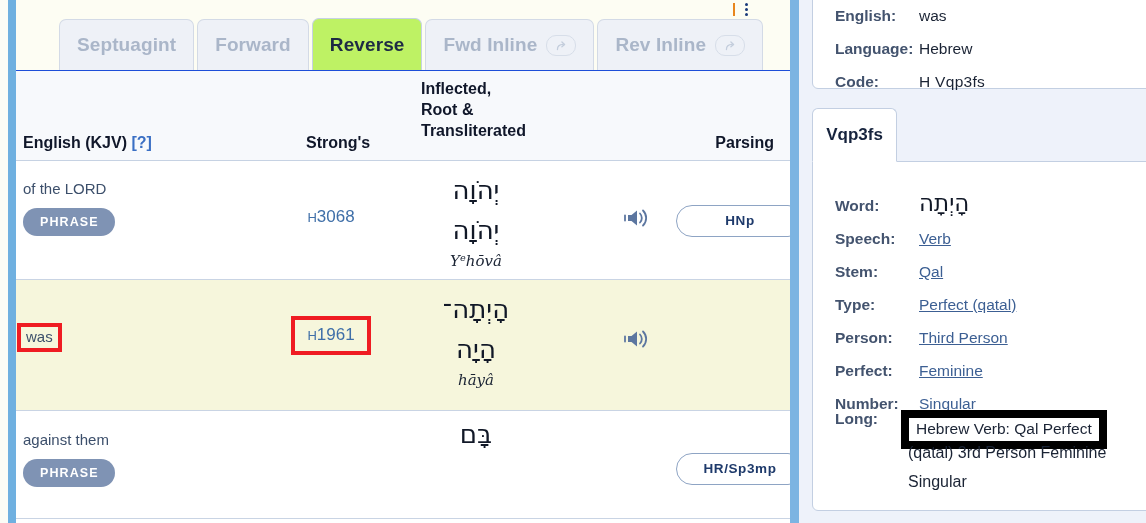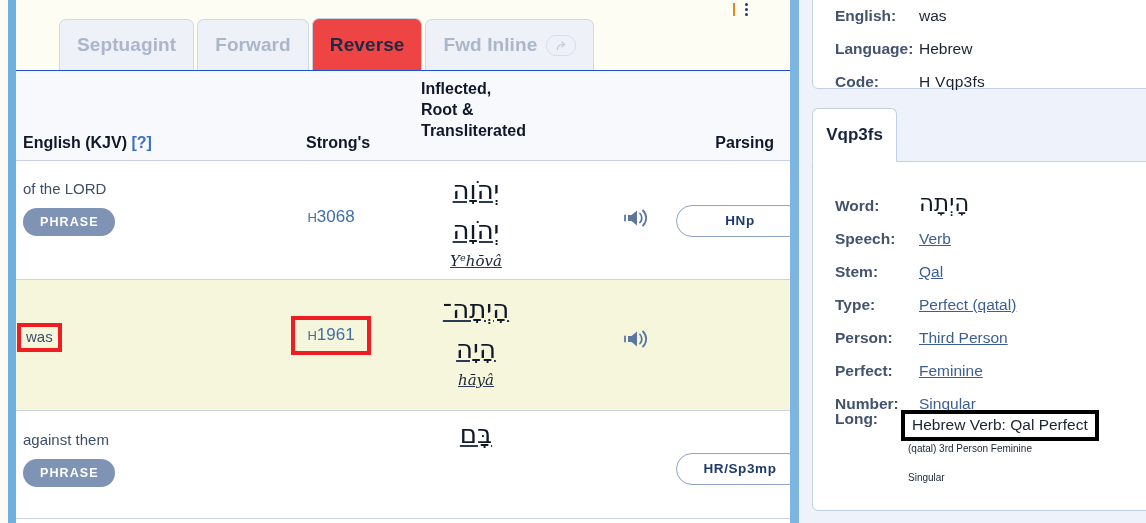--- a/index.html
+++ b/index.html
@@ -84,21 +84,21 @@
     align-items: center;
     justify-content: center;
     padding: 0 17px;
     font-size: 19px;
     font-weight: bold;
     color: #aab6c9;
     white-space: nowrap;
     letter-spacing: .1px;
   }
   .tab.active {
-    background: #ef4444;
+    background: #bef264;
     color: #1e2a44;
     border-color: #c6d2e3;
     height: 52px;
     position: relative;
     z-index: 3;
   }
   .tab .inline-ico {
     margin-left: 9px;
     width: 28px; height: 19px;
     border: 1.5px solid #d7dee9;
@@ -189,21 +189,20 @@
     border: 4px solid #ef1c22;
     padding: 5px 12px 6px 12px;
   }
 
   .cell-heb {
     position: absolute;
     left: 390px; width: 140px;
     text-align: center;
     top: 10px;
     direction: rtl;
-    text-decoration: underline;
   }
   .heb-inflected {
     font-family: "DejaVu Sans", sans-serif;
     font-size: 26px;
     color: #111827;
     line-height: 1.5;
     direction: rtl;
   }
   .heb-root {
     font-family: "DejaVu Sans", sans-serif;
@@ -332,31 +331,31 @@
     font-family: "DejaVu Sans", sans-serif;
     font-size: 23px;
     color: #111827;
     direction: rtl;
   }
   .kv .v.code { letter-spacing: .3px; }
 
   .long-box {
     position: absolute;
     left: 101px; top: 410px;
-    border: 4px solid #000000;
+    border: 8px solid #000000;
     padding: 2px 7px 3px 7px;
     color: #1a2334;
     font-size: 15.5px;
     background: transparent;
   }
   .long-cont {
     position: absolute;
     left: 108px;
     color: #1a2334;
-    font-size: 10px;
+    font-size: 16px;
     line-height: 1.25;
   }
 </style>
 </head>
 <body>
 
 <div id="root">
 
   <div id="left-pane">
 
@@ -391,20 +390,29 @@
         <div class="tab">
           <span>Fwd Inline</span>
           <span class="inline-ico">
             <svg width="13" height="13" viewBox="0 0 16 16" fill="none" stroke="currentColor" stroke-width="1.6">
               <path d="M3 13c0-4 3.2-6.2 7-6.3" stroke-linecap="round"></path>
               <path d="M8.5 3.6 11.8 6.7 8.5 9.6" stroke-linecap="round" stroke-linejoin="round"></path>
             </svg>
           </span>
         </div>
 
+        <div class="tab">
+          <span>Rev Inline</span>
+          <span class="inline-ico">
+            <svg width="13" height="13" viewBox="0 0 16 16" fill="none" stroke="currentColor" stroke-width="1.6">
+              <path d="M3 13c0-4 3.2-6.2 7-6.3" stroke-linecap="round"></path>
+              <path d="M8.5 3.6 11.8 6.7 8.5 9.6" stroke-linecap="round" stroke-linejoin="round"></path>
+            </svg>
+          </span>
+        </div>
 
       </div>
     </div>
 
     <div class="col-head">
       <div class="ch-english">
         <span>English (KJV)</span>
         <span class="q">[?]</span>
       </div>
       <div class="ch-strongs">Strong's</div>

